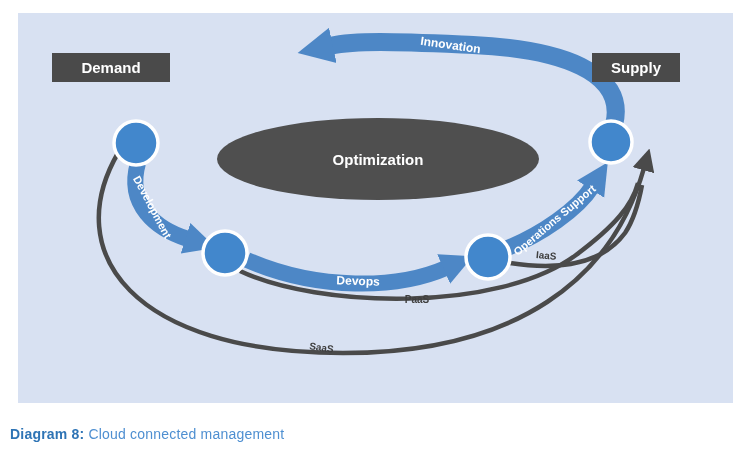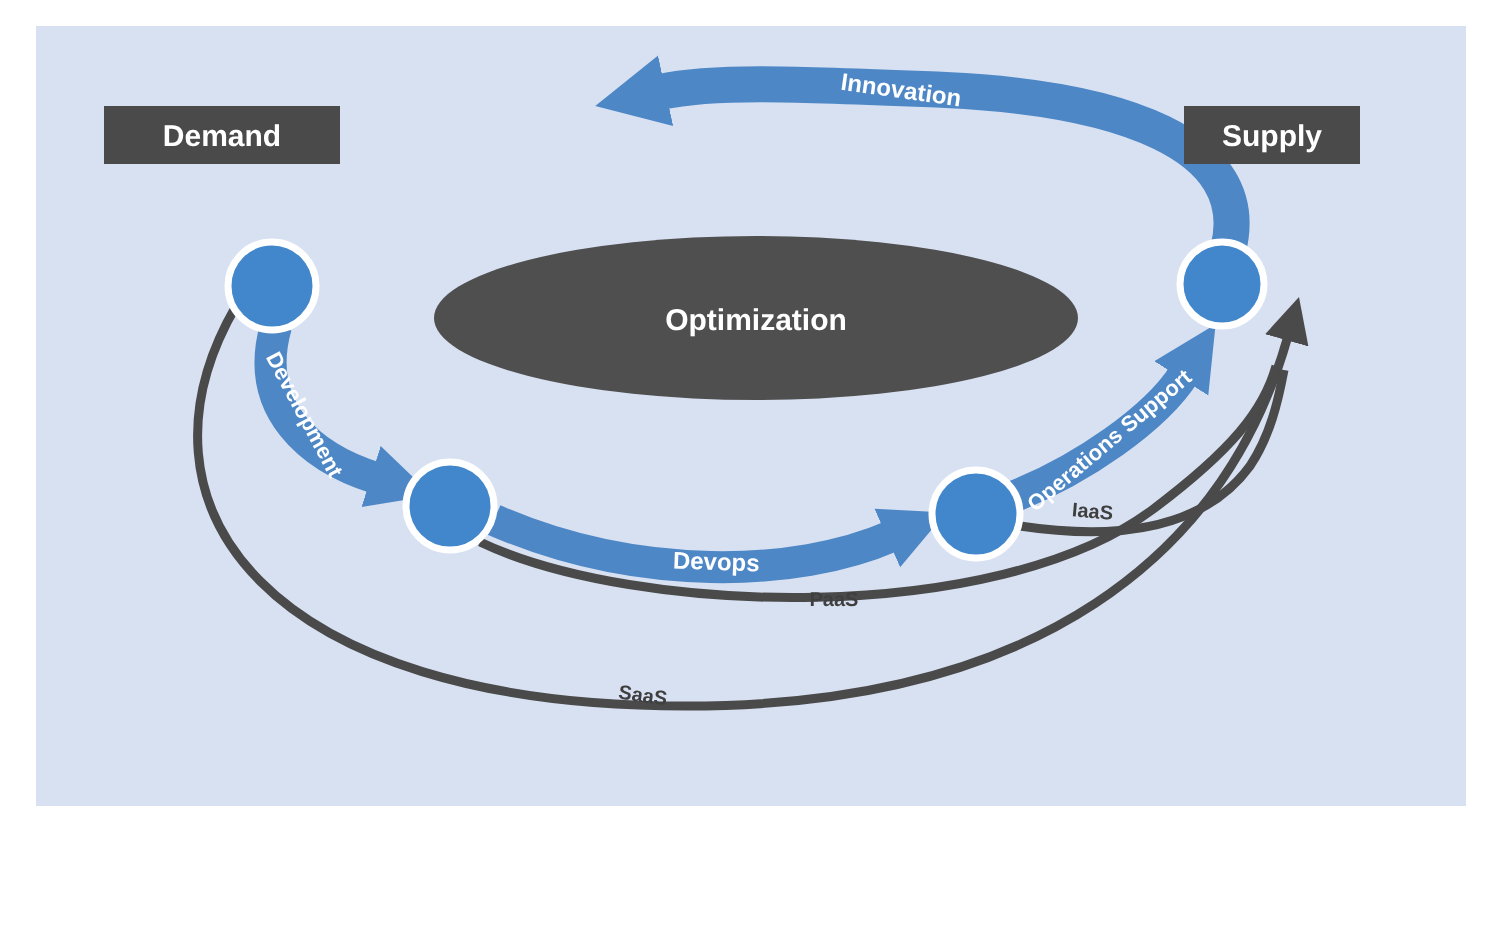--- a/index.html
+++ b/index.html
@@ -83,14 +83,18 @@
     <text x="131" y="196" text-anchor="middle" class="band-label" font-size="11" transform="rotate(62 131 196)">Development</text>
     <text x="340" y="272" text-anchor="middle" class="band-label" font-size="12" transform="rotate(2 340 272)">Devops</text>
     <text x="539" y="210" text-anchor="middle" class="band-label" font-size="11" transform="rotate(-40 539 210)">Operations Support</text>
     <text x="432" y="36" text-anchor="middle" class="band-label" font-size="12" transform="rotate(8 432 36)">Innovation</text>
 
     <text x="528" y="246" text-anchor="middle" class="layer-label" transform="rotate(5 528 246)">IaaS</text>
     <text x="399" y="290" text-anchor="middle" class="layer-label">PaaS</text>
     <text x="303" y="338" text-anchor="middle" class="layer-label" transform="rotate(8 303 338)">SaaS</text>
   </svg>
 
+  <div class="caption">
+    <span class="prefix">Diagram 8:</span>
+    <span class="title">Cloud connected management</span>
+  </div>
 
 </div>
 
 </body></html>

